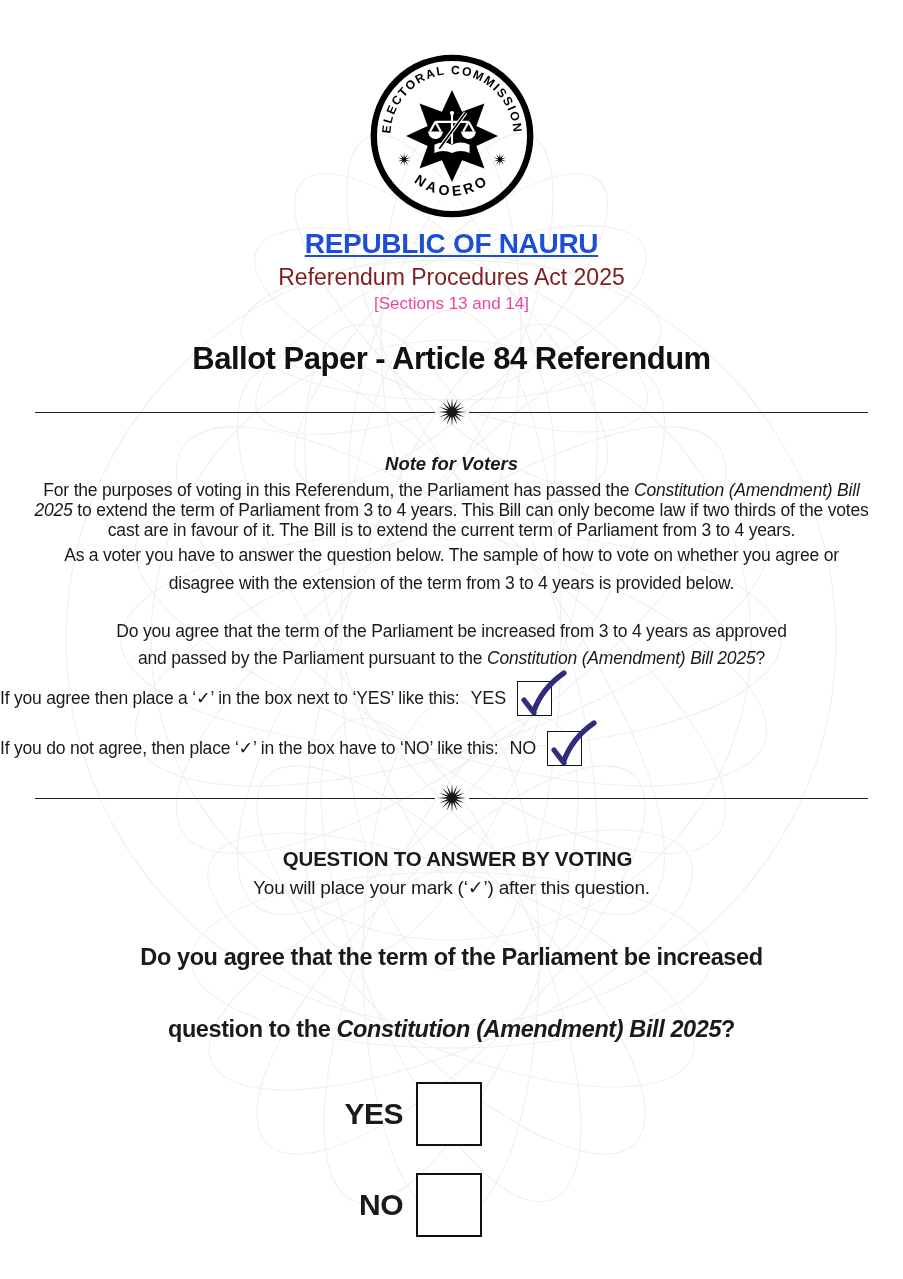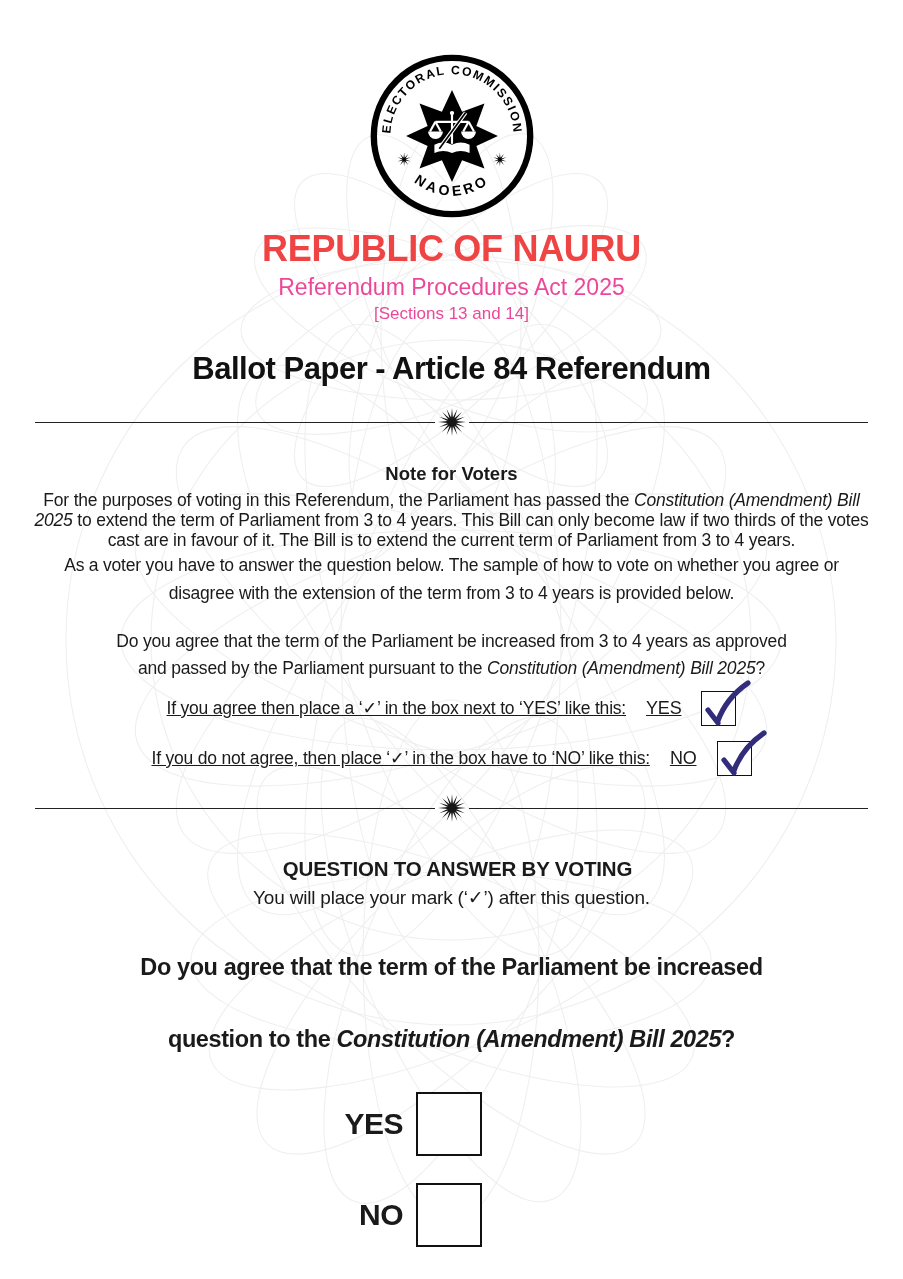--- a/index.html
+++ b/index.html
@@ -13,37 +13,37 @@
     color:#1a1a1a;
   }
   .watermark{position:absolute;inset:0;z-index:0;pointer-events:none;}
   .content{position:relative;z-index:1;text-align:center;}
 
   
   .logo{margin:50px auto 6px auto;display:block;}
   .logo .ringtext{font-family:"Liberation Sans","DejaVu Sans",sans-serif;font-weight:bold;fill:#000;}
 
   
-  .country{font-size:36px;font-weight:bold;letter-spacing:-0.3px;margin:2px 0 4px 0;color:#ef4444;}
-  .act{font-size:23px;margin:0 0 3px 0;color:#ec4899;}
+  .country{font-size:28px;font-weight:bold;letter-spacing:-0.3px;margin:2px 0 4px 0;color:#1d4ed8;text-decoration:underline;}
+  .act{font-size:23px;margin:0 0 3px 0;color:#7f1d1d;}
   .sections{font-size:17px;margin:0;color:#ec4899;}
   .ballot-title{font-size:31px;font-weight:bold;letter-spacing:-0.5px;margin:27px 0 0 0;color:#111;}
 
   
   .divider{display:flex;align-items:center;margin:20px 35px 0 35px;}
   .divider .rule{flex:1;border-top:1.6px solid #222;height:0;}
   .divider svg{margin:0 2px;flex:none;}
 
   
-  .note-heading{font-size:18.5px;font-weight:bold;margin:26px 0 5px 0;}
+  .note-heading{font-size:18.5px;font-weight:bold;margin:26px 0 5px 0;font-style:italic;}
   .note-p{font-size:17.5px;line-height:20px;letter-spacing:-0.2px;max-width:852px;margin:0 auto 0 auto;}
   .note-p2{font-size:17.5px;line-height:28px;letter-spacing:-0.2px;max-width:790px;margin:1px auto 0 auto;}
   .sample-q{font-size:17.5px;line-height:27px;letter-spacing:-0.2px;max-width:680px;margin:21px auto 8px auto;}
 
-  .sample-row{display:flex;justify-content:center;align-items:center;gap:20px;margin-top:9px;font-size:17.5px;letter-spacing:-0.2px;text-decoration:underline;}
+  .sample-row{display:flex;align-items:center;gap:11px;margin-top:9px;font-size:17.5px;letter-spacing:-0.2px;}
   .sample-row.second{margin-top:15px;}
   .sample-label{font-size:18px;}
   .sample-box{position:relative;width:33px;height:33px;border:1.6px solid #111;background:#fff;flex:none;}
   .sample-box svg{position:absolute;left:1px;top:-13px;overflow:visible;}
 
   
   .q-heading{font-size:20.5px;font-weight:bold;letter-spacing:-0.2px;margin:34px 0 4px 12px;}
   .q-sub{font-size:19px;letter-spacing:-0.2px;margin:5px;}
   .big-q{font-size:23.5px;font-weight:bold;letter-spacing:-0.4px;line-height:36px;max-width:720px;margin:40px auto 0 auto;}
 

